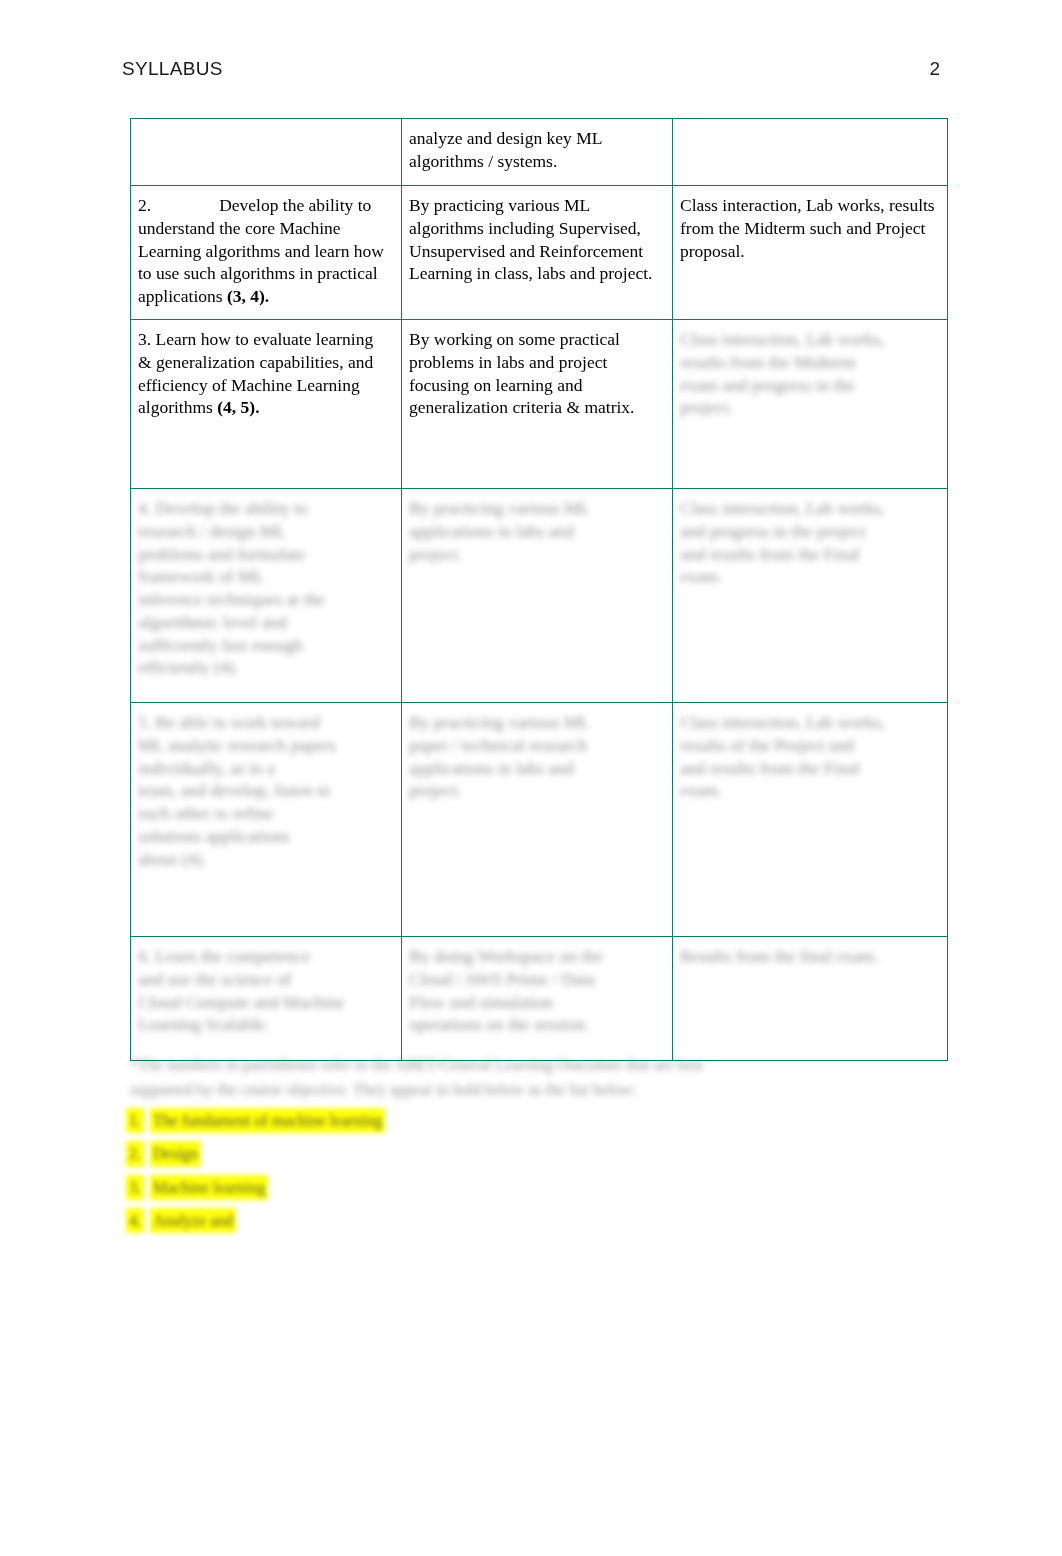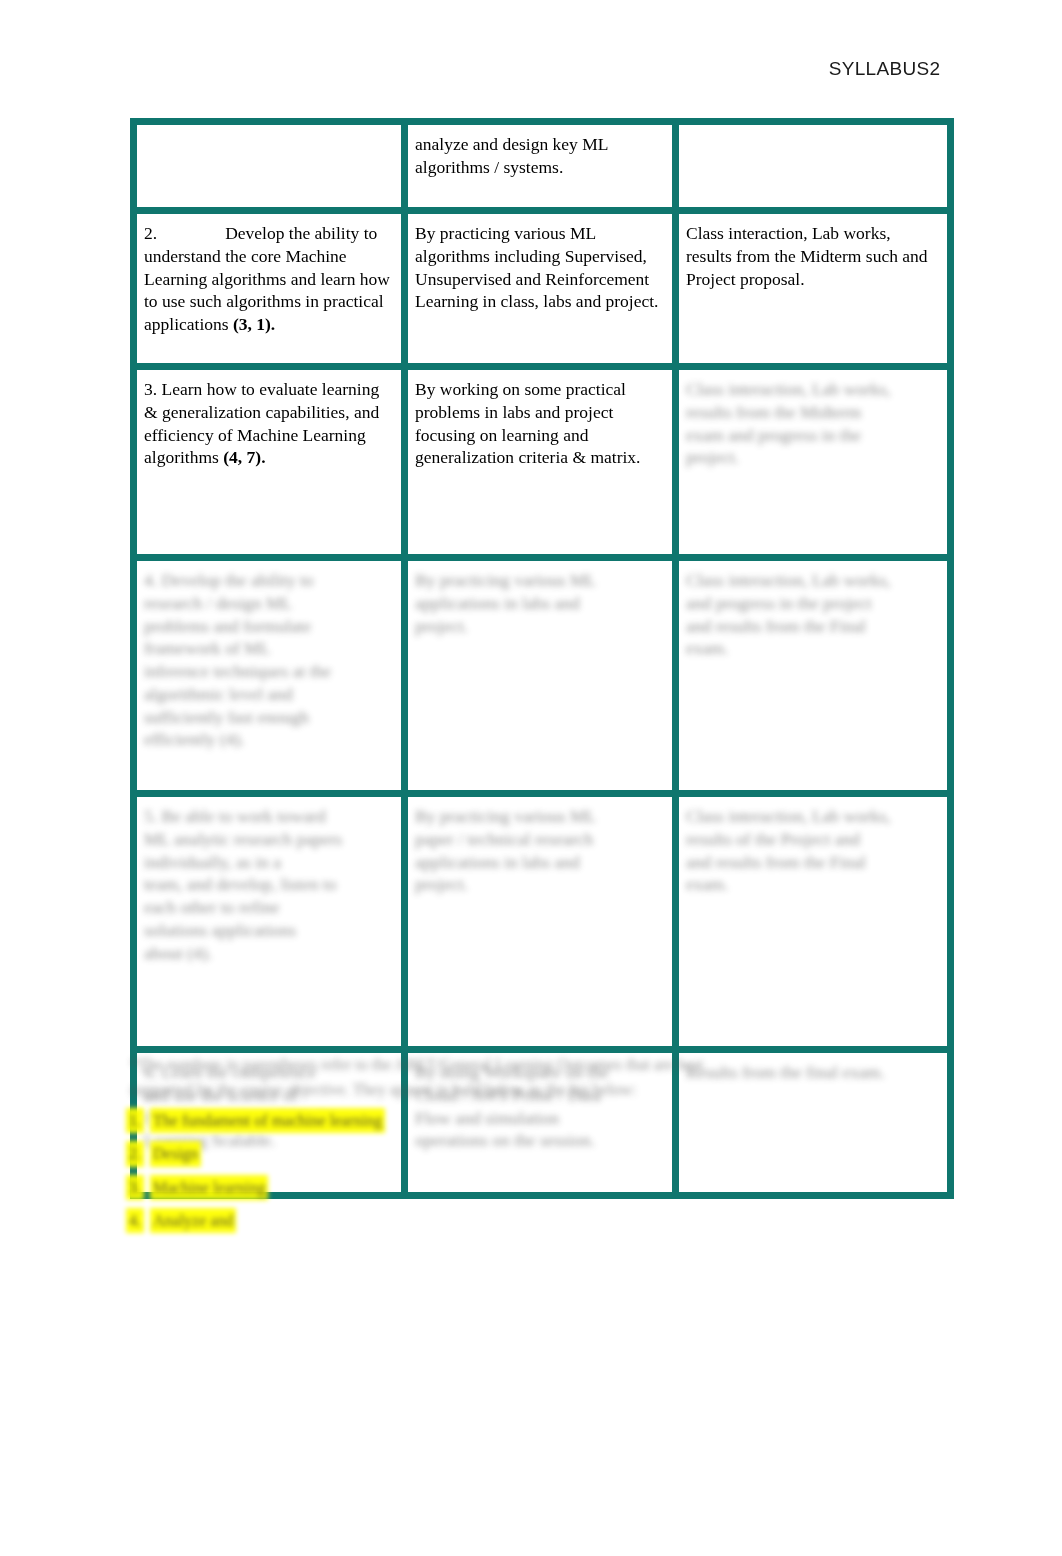--- a/index.html
+++ b/index.html
@@ -24,21 +24,21 @@
 
   
   .doc-header {
     position: absolute;
     left: 122px;
     top: 58px;
     width: 818px;
     height: 30px;
     display: flex;
     align-items: baseline;
-    justify-content: flex-end;
+    justify-content: space-between;
   }
   .doc-header .title {
     font-family: "Liberation Sans", sans-serif;
     font-size: 19px;
     letter-spacing: 0.3px;
     color: #1a1a1a;
   }
   .doc-header .pageno {
     font-family: "Liberation Sans", sans-serif;
     font-size: 19px;
@@ -48,23 +48,23 @@
   
   .outcomes-table {
     position: absolute;
     left: 130px;
     top: 118px;
     width: 817px;
     border-collapse: collapse;
     table-layout: fixed;
   }
   .outcomes-table td {
-    border: 7px solid #0f766e;
+    border: 1px solid #0f766e;
     vertical-align: top;
-    padding: 8px 10px 16px 7px;
+    padding: 8px 10px 0 7px;
     font-size: 17.5px;
     line-height: 1.30;
   }
   .col-a { width: 271px; }
   .col-b { width: 271px; }
   .col-c { width: 275px; }
 
   .cell-serif { font-family: "Liberation Serif", serif; }
   .cell-sans  { font-family: Liberation Serif, serif; font-size: 16.5px; line-height: 1.42; }
 
@@ -150,29 +150,29 @@
     <tbody>
 
       <tr>
         <td class="r1 cell-serif"></td>
         <td class="r1 cell-serif">analyze and design key ML algorithms / systems.</td>
         <td class="r1 cell-serif"></td>
       </tr>
 
       <tr>
         <td class="r2 cell-serif">
-          <span>2.</span><span class="indent-tab"></span><span>Develop the ability to understand  the core Machine Learning algorithms and learn how to use such algorithms in practical applications </span><span class="bold">(3, 1).</span>
+          <span>2.</span><span class="indent-tab"></span><span>Develop the ability to understand  the core Machine Learning algorithms and learn how to use such algorithms in practical applications </span><span class="bold">(3, 4).</span>
         </td>
         <td class="r2 cell-serif">By practicing various ML algorithms including Supervised, Unsupervised and Reinforcement Learning in class, labs and project.</td>
         <td class="r2 cell-serif">Class interaction, Lab works, results from the Midterm such and Project proposal.</td>
       </tr>
 
       <tr>
         <td class="r3 cell-serif">
-          <span>3. Learn how to evaluate learning &amp; generalization capabilities, and efficiency of Machine Learning algorithms </span><span class="bold">(4, 7).</span>
+          <span>3. Learn how to evaluate learning &amp; generalization capabilities, and efficiency of Machine Learning algorithms </span><span class="bold">(4, 5).</span>
         </td>
         <td class="r3 cell-sans">By working on some practical problems in labs and project focusing on learning and generalization criteria &amp; matrix.</td>
         <td class="r3 cell-sans blurred">
           <div>Class interaction, Lab works,</div>
           <div>results from the Midterm</div>
           <div>exam and progress in the</div>
           <div>project.</div>
         </td>
       </tr>
 

